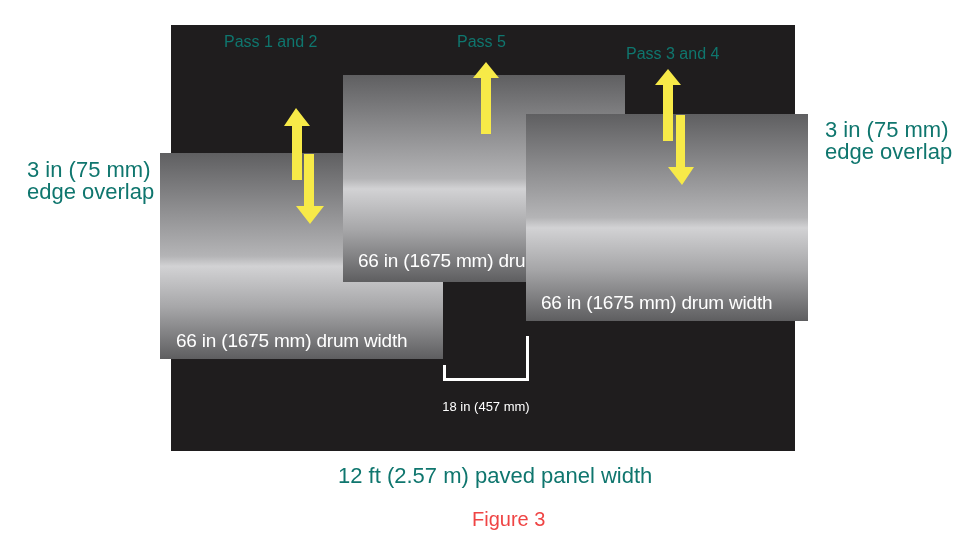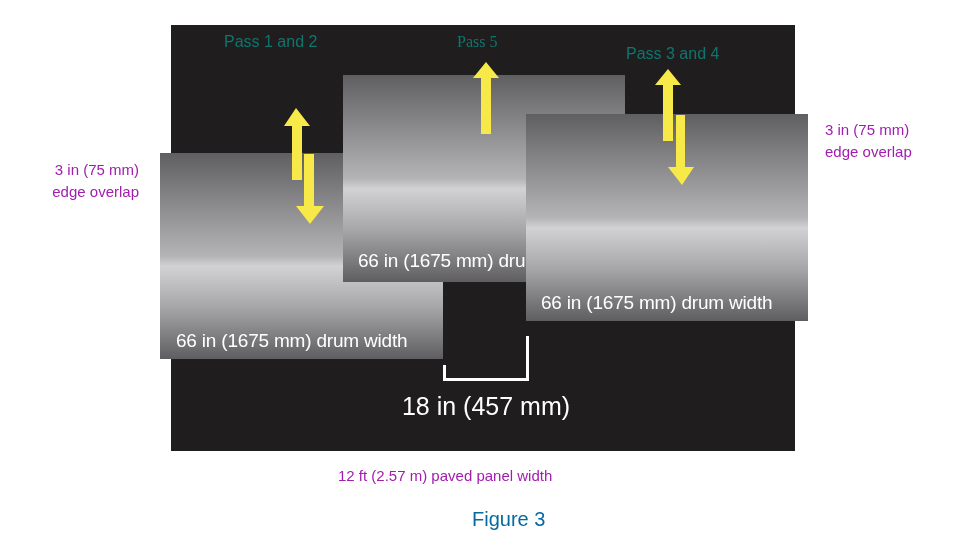--- a/index.html
+++ b/index.html
@@ -7,43 +7,43 @@
          font-family:"Liberation Sans", "DejaVu Sans", sans-serif; }
   .abs { position:absolute; }
   .panel { left:171px; top:25px; width:624px; height:426px; background:#1f1d1e; }
   .drum { position:absolute;
     background: linear-gradient(to bottom, #5f5f61 0%, #8a8a8c 25%, #b4b4b6 50%, #d2d2d4 55%, #a6a6a8 75%, #5e5e60 100%); }
   .drum-left  { left:160px; top:153px; width:283px; height:206px; }
   .drum-mid   { left:343px; top:75px;  width:282px; height:207px; }
   .drum-right { left:526px; top:114px; width:282px; height:207px; }
   .drum-label { position:absolute; color:#ffffff; font-size:19px; white-space:nowrap; letter-spacing:-0.2px; }
   .pass-label { position:absolute; color:#0f766e; font-size:16px; white-space:nowrap; }
-  .blue-label { position:absolute; color:#a21caf; font-size:15px; line-height:22px; white-space:nowrap; }
-  .white-label { position:absolute; color:#ffffff; font-size:25px; line-height:23px; text-align:center; white-space:nowrap; }
-  .caption { position:absolute; color:#0369a1; font-size:20px; white-space:nowrap; }
+  .blue-label { position:absolute; color:#0f766e; font-size:22px; line-height:22px; white-space:nowrap; }
+  .white-label { position:absolute; color:#ffffff; font-size:13px; line-height:23px; text-align:center; white-space:nowrap; }
+  .caption { position:absolute; color:#ef4444; font-size:20px; white-space:nowrap; }
   svg.arrow { position:absolute; overflow:visible; }
   .bracket { position:absolute; background:#ffffff; }
 </style>
 </head>
 <body>
 
 <div class="abs panel"></div>
 
 <div class="drum drum-left">
   <span class="drum-label" style="left:16px; top:177px;">66 in (1675 mm) drum width</span>
 </div>
 <div class="drum drum-mid">
   <span class="drum-label" style="left:15px; top:175px;">66 in (1675 mm) drum width</span>
 </div>
 <div class="drum drum-right">
   <span class="drum-label" style="left:15px; top:178px;">66 in (1675 mm) drum width</span>
 </div>
 
 <span class="pass-label" style="left:224px; top:33px;">Pass 1 and 2</span>
-<span class="pass-label" style="left:457px; top:33px;font-family:Liberation Serif, serif;">Pass 5</span>
+<span class="pass-label" style="left:457px; top:33px;">Pass 5</span>
 <span class="pass-label" style="left:615px; top:45px;margin-left:11px;">Pass 3 and 4</span>
 
 <svg class="arrow" style="left:282px; top:108px;" width="44" height="118" viewBox="0 0 44 118">
   <polygon points="14,0 28,18 20,18 20,72 10,72 10,18 2,18" fill="#f7ea48"></polygon>
   <polygon points="22,46 32,46 32,98 42,98 28,116 14,98 22,98" fill="#f7ea48"></polygon>
 </svg>
 <svg class="arrow" style="left:471px; top:62px;" width="30" height="72" viewBox="0 0 30 72">
   <polygon points="15,0 28,16 20,16 20,72 10,72 10,16 2,16" fill="#f7ea48"></polygon>
 </svg>
 <svg class="arrow" style="left:654px; top:69px;" width="44" height="118" viewBox="0 0 44 118">

